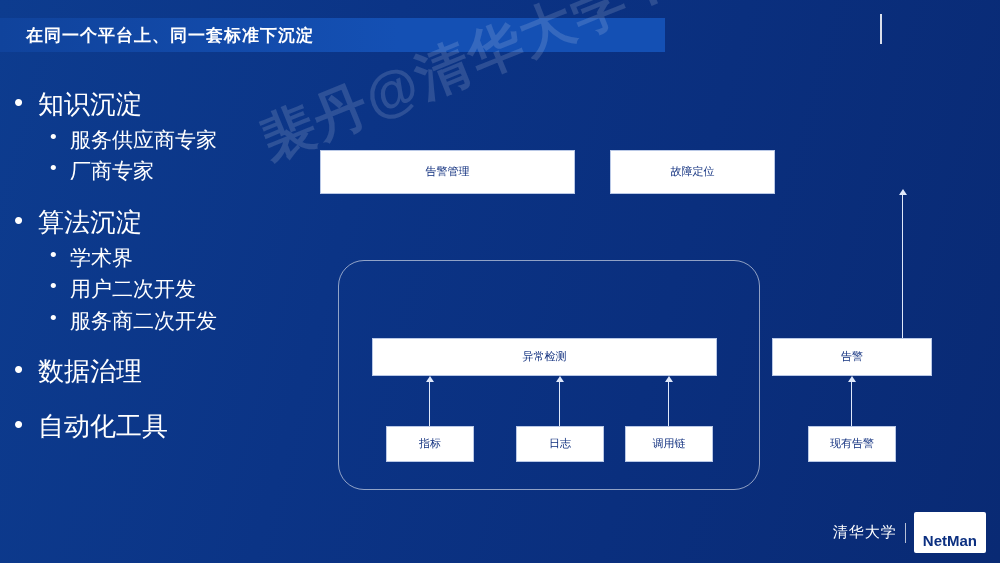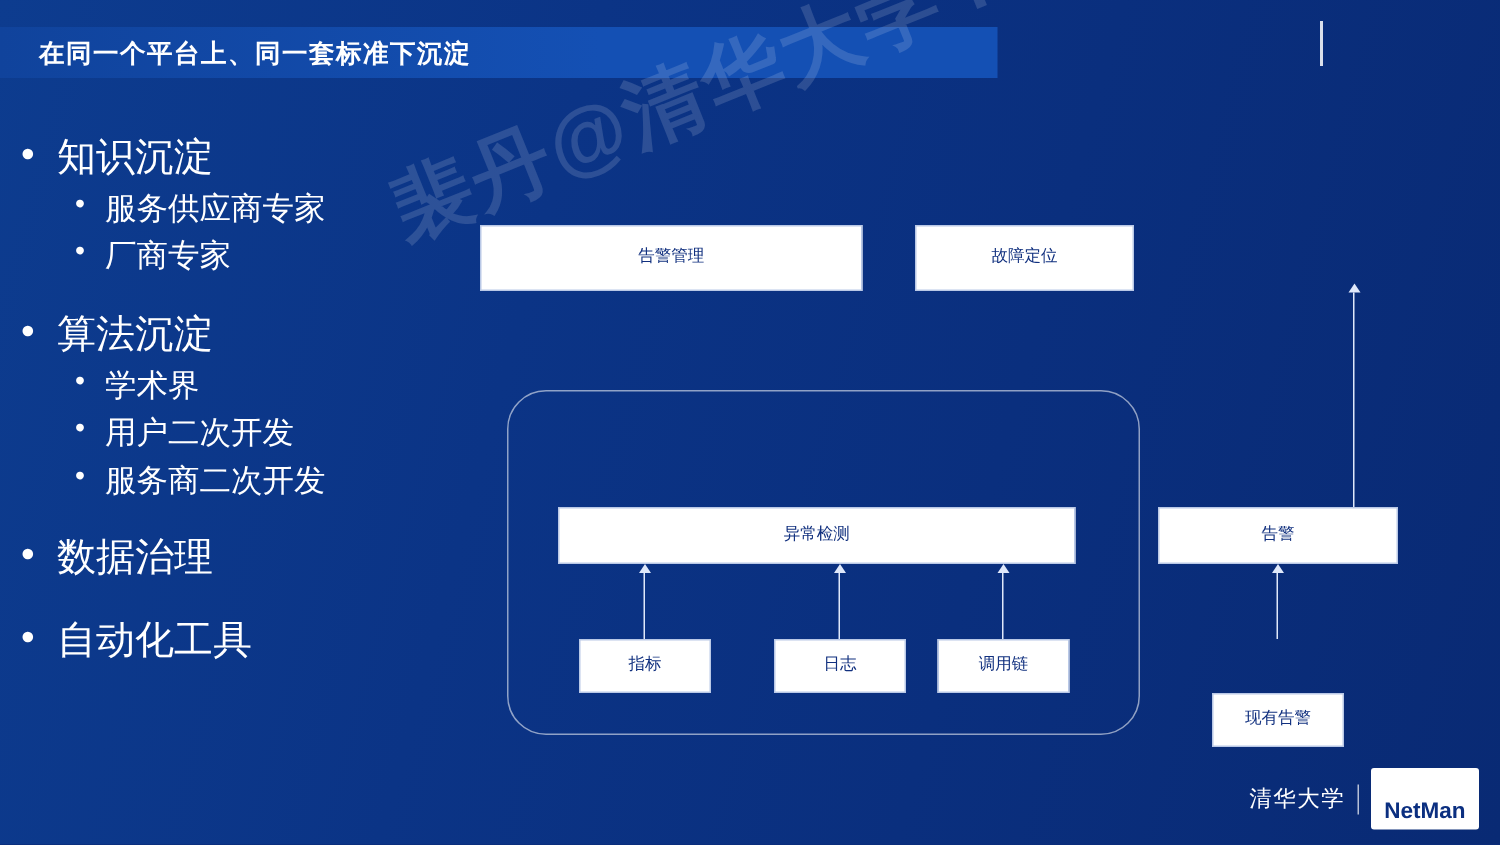--- a/index.html
+++ b/index.html
@@ -196,34 +196,34 @@
     <div class="gap"></div>
     <div class="b1">自动化工具</div>
   </div>
 
   <div class="diagram">
 
     <div class="rounded-group" style="left:18px; top:165px; width:422px; height:230px;"></div>
 
     <div class="node" style="left:0px; top:55px; width:255px; height:44px;">告警管理</div>
 
-    <div class="node" style="left:290px; top:55px; width:146px; height:44px;">故障定位</div>
+    <div class="node" style="left:290px; top:55px; width:165px; height:44px;">故障定位</div>
 
 
     <div class="node" style="left:52px; top:243px; width:345px; height:38px;">异常检测</div>
 
     <div class="node" style="left:452px; top:243px; width:160px; height:38px;">告警</div>
 
     <div class="node" style="left:196px; top:331px; width:88px; height:36px;">日志</div>
 
     <div class="node" style="left:66px; top:331px; width:88px; height:36px;">指标</div>
 
     <div class="node" style="left:305px; top:331px; width:88px; height:36px;">调用链</div>
 
-    <div class="node" style="left:488px; top:331px; width:88px; height:36px;margin-top:36px;">现有告警</div>
+    <div class="node" style="left:488px; top:331px; width:88px; height:36px;">现有告警</div>
 
     <div class="connector" style="left:109px; top:287px; width:1px; height:44px;"></div>
     <div class="arrow-up" style="left:106px; top:281px;"></div>
 
     <div class="connector" style="left:239px; top:287px; width:1px; height:44px;"></div>
     <div class="arrow-up" style="left:236px; top:281px;"></div>
 
     <div class="connector" style="left:348px; top:287px; width:1px; height:44px;"></div>
     <div class="arrow-up" style="left:345px; top:281px;"></div>
 

